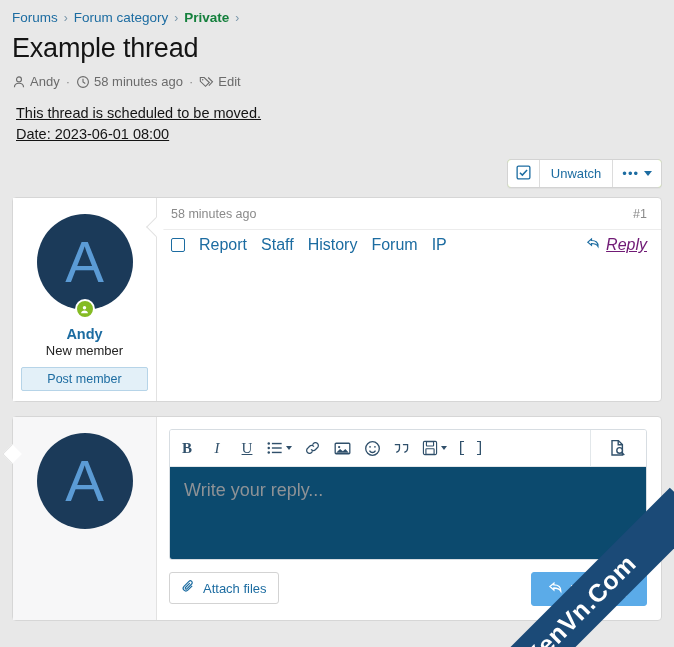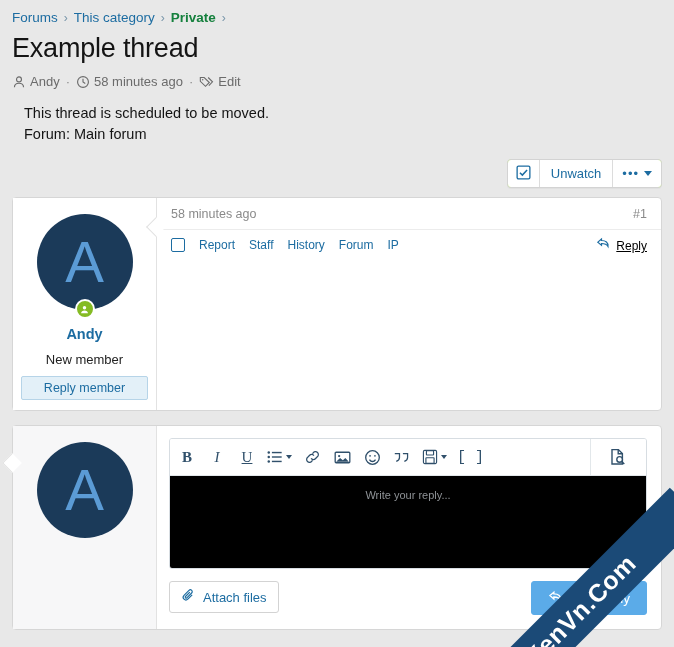--- a/index.html
+++ b/index.html
@@ -45,24 +45,25 @@
     color: #6b6b6b;
     display: flex;
     align-items: center;
     gap: 4px;
     white-space: nowrap;
   }
   .thread-meta .dot { margin: 0 2px; color: #8a8a8a; }
   .thread-meta svg { display: block; }
 
   .notice {
-    margin: 14px 12px 0 24px;
+    margin: 14px 12px 0 16px;
     font-size: 14.5px;
     line-height: 1.45;
     color: #141414;
+    text-decoration: underline;
   }
 
   
   .actionbar {
     display: flex;
     justify-content: flex-end;
     align-items: center;
     margin: 14px 12px 0 12px;
   }
   .btn-group {
@@ -139,21 +140,21 @@
     background: #85bb24;
     border: 2px solid #fff;
     display: flex; align-items: center; justify-content: center;
   }
   .username {
     margin-top: 16px;
     font-size: 14.5px;
     font-weight: bold;
     color: #1c6ca1;
   }
-  .usertitle { margin-top: 10px; font-size: 13px; color: #222; }
+  .usertitle { margin-top: 1px; font-size: 13px; color: #222; }
   .staff-banner {
     margin-top: 9px;
     border: 1px solid #b6d4e8;
     background: #e3f0f8;
     color: #1c6ca1;
     font-size: 12.5px;
     padding: 4px 0;
     border-radius: 2px;
   }
 
@@ -188,31 +189,31 @@
     font-size: 14.5px;
     color: #141414;
     min-height: 84px;
   }
 
   .post-foot {
     display: flex;
     align-items: center;
     padding: 6px 14px 12px 14px;
     gap: 14px;
-    font-size: 12px;
+    font-size: 16px;
   }
   .sq-check {
     width: 14px; height: 14px;
     border: 1.6px solid #1c6ca1;
     border-radius: 2px;
     display: inline-block;
   }
   .foot-link { color: #1c6ca1; text-decoration: none; }
   .foot-spacer { flex: 1 1 auto; }
-  .reply-link { display: flex; align-items: flex-end; gap: 5px; color: #000000; }
+  .reply-link { display: flex; align-items: flex-end; gap: 5px; color: #701a75; font-style: italic; }
 
   
   .reply-block { margin-top: 14px; }
   .editor-col { flex: 1 1 auto; padding: 12px 14px 14px 12px; min-width: 0; }
   .editor {
     border: 1px solid #d7dde2;
     border-radius: 3px;
     background: #fff;
     overflow: hidden;
   }
@@ -243,26 +244,25 @@
   }
   .tb-spacer { flex: 1 1 auto; }
   .tb-preview {
     border-left: 1px solid #e2e7ea;
     height: 37px;
     width: 54px;
     display: flex; align-items: center; justify-content: center;
     color: #30506b;
   }
   .editor-area {
-    background: #000000;
+    background: #0c4a6e;
     min-height: 92px;
     padding: 13px 14px;
     color: #8e9296;
-    font-size: 11px;
-    text-align: center;
+    font-size: 18px;
   }
   .editor-foot {
     display: flex;
     align-items: flex-start;
     margin-top: 12px;
   }
   .attach-btn {
     display: flex; align-items: center; gap: 7px;
     border: 1px solid #d3d3d3;
     background: #fff;
@@ -305,21 +305,21 @@
     letter-spacing: 0.5px;
     font-family: "Liberation Sans", sans-serif;
   }
 </style>
 </head>
 <body>
 
 <div class="breadcrumb">
   <a class="bc-link" href="#">Forums</a>
   <span class="bc-sep">›</span>
-  <a class="bc-link" href="#">This category</a>
+  <a class="bc-link" href="#">Forum category</a>
   <span class="bc-sep">›</span>
   <a class="bc-link current" href="#">Private</a>
   <span class="bc-sep">›</span>
 </div>
 
 <h1 class="thread-title">Example thread</h1>
 
 <div class="thread-meta">
   <span>
     <svg width="14" height="14" viewBox="0 0 16 16" fill="none" stroke="#6b6b6b" stroke-width="1.3">
@@ -342,21 +342,21 @@
       <path d="M1.6 7.2V2.6h4.6l6.2 6-4.6 4.6z"></path>
       <circle cx="4.4" cy="5.2" r="0.9" fill="#6b6b6b" stroke="none"></circle>
       <path d="M11 2.6l5.2 5.2-4.4 4.6"></path>
     </svg>
   </span>
   <span>Edit</span>
 </div>
 
 <div class="notice">
   <div>This thread is scheduled to be moved.</div>
-  <div>Forum: Main forum</div>
+  <div>Date: 2023-06-01 08:00</div>
 </div>
 
 <div class="actionbar">
   <div class="btn-group">
     <div class="watch-check">
       <span>
         <svg width="15" height="15" viewBox="0 0 16 16" fill="none" stroke="#1c6ca1" stroke-width="1.4">
           <rect x="1.2" y="1.2" width="13.6" height="13.6" rx="1.5"></rect>
           <path d="M4.2 8.2l2.6 2.6 5-5.4" stroke-width="1.6"></path>
         </svg>
@@ -376,21 +376,21 @@
       <div class="avatar">A</div>
       <div class="online-badge">
         <svg width="11" height="11" viewBox="0 0 16 16" fill="#fff">
           <circle cx="8" cy="5.4" r="2.5"></circle>
           <path d="M3 13.6c0-2.7 2.2-4.2 5-4.2s5 1.5 5 4.2z"></path>
         </svg>
       </div>
     </div>
     <div class="username">Andy</div>
     <div class="usertitle">New member</div>
-    <div class="staff-banner">Reply member</div>
+    <div class="staff-banner">Post member</div>
   </div>
 
   <div class="msg-col">
     <div class="notch"></div>
     <div class="post-head">
       <a href="#">58 minutes ago</a>
       <a href="#">#1</a>
     </div>
     <div class="post-foot">
       <span class="sq-check"></span>

